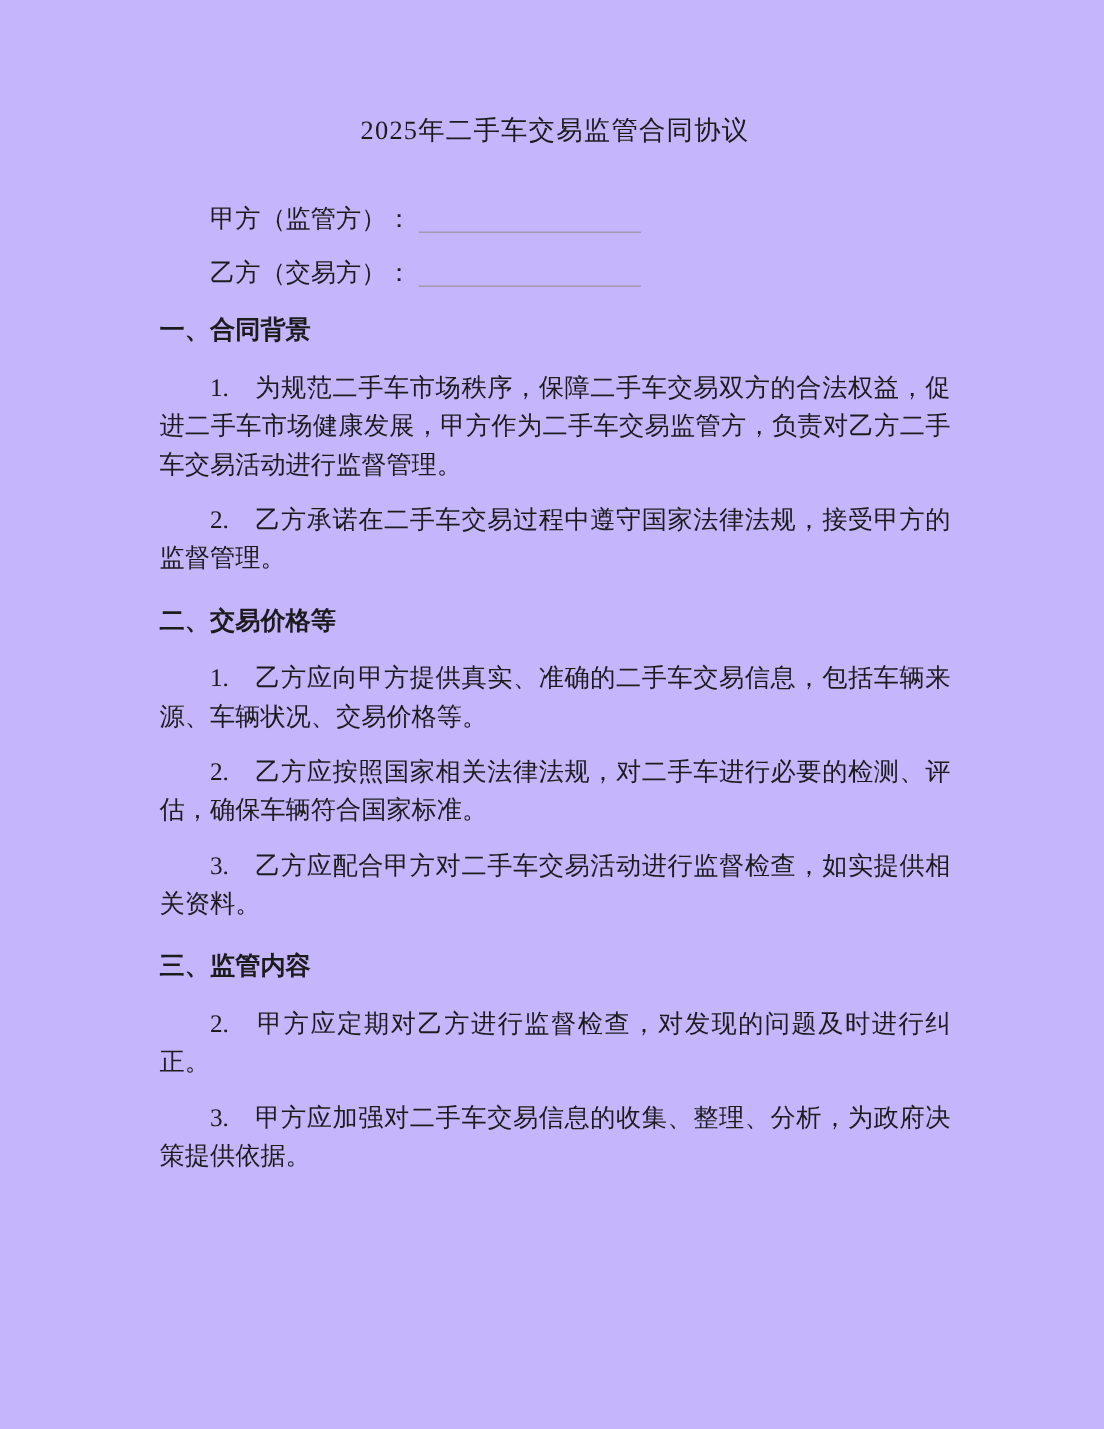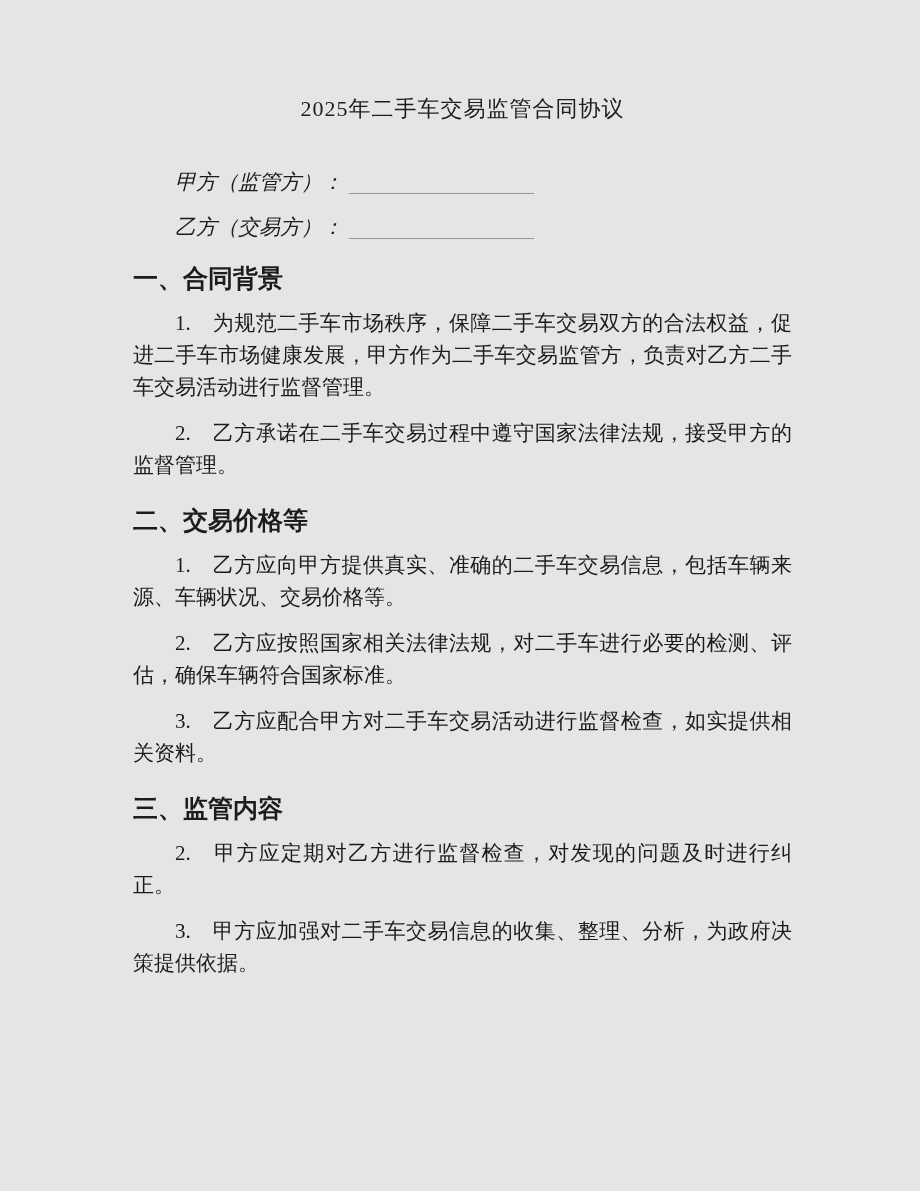--- a/index.html
+++ b/index.html
@@ -5,21 +5,21 @@
   html, body {
     margin: 0;
     padding: 0;
     background: #ffffff;
   }
   .page {
     position: relative;
     width: 920px;
     height: 1191px;
     box-sizing: border-box;
-    background: #e5e5e5;
+    background: #c4b5fd;
     padding: 94px 128px 40px 133px;
     font-family: "Liberation Serif", "DejaVu Serif", serif;
     color: #1c1c1c;
     font-size: 21px;
     overflow: hidden;
   }
   .title {
     margin: 0;
     font-size: 22px;
     font-weight: normal;
@@ -28,43 +28,42 @@
     letter-spacing: 1px;
   }
   .fields {
     margin-top: 46px;
     padding-left: 42px;
   }
   .field-line {
     line-height: 24px;
     margin-bottom: 21px;
     white-space: nowrap;
-    font-style: italic;
   }
   .blank {
     display: inline-block;
     vertical-align: bottom;
     height: 22px;
     box-sizing: border-box;
   }
   .blank-long {
     width: 185px;
     border-bottom: 1px solid #9b90a0;
     margin-left: 6px;
   }
   .blank-short {
     width: 39px;
     border-bottom: 1px solid #8d8d8d;
   }
   .sections {
     margin-top: 6px;
   }
   .sec-heading {
-    font-family: Liberation Sans, sans-serif;
-    font-size: 25px;
+    font-family: Liberation Mono, monospace;
+    font-size: 21px;
     font-weight: bold;
     margin: 24px 0 10px 0;
     line-height: 30px;
   }
   .para {
     margin: 14px 0;
     line-height: 32px;
     text-indent: 2em;
     text-align: justify;
   }

